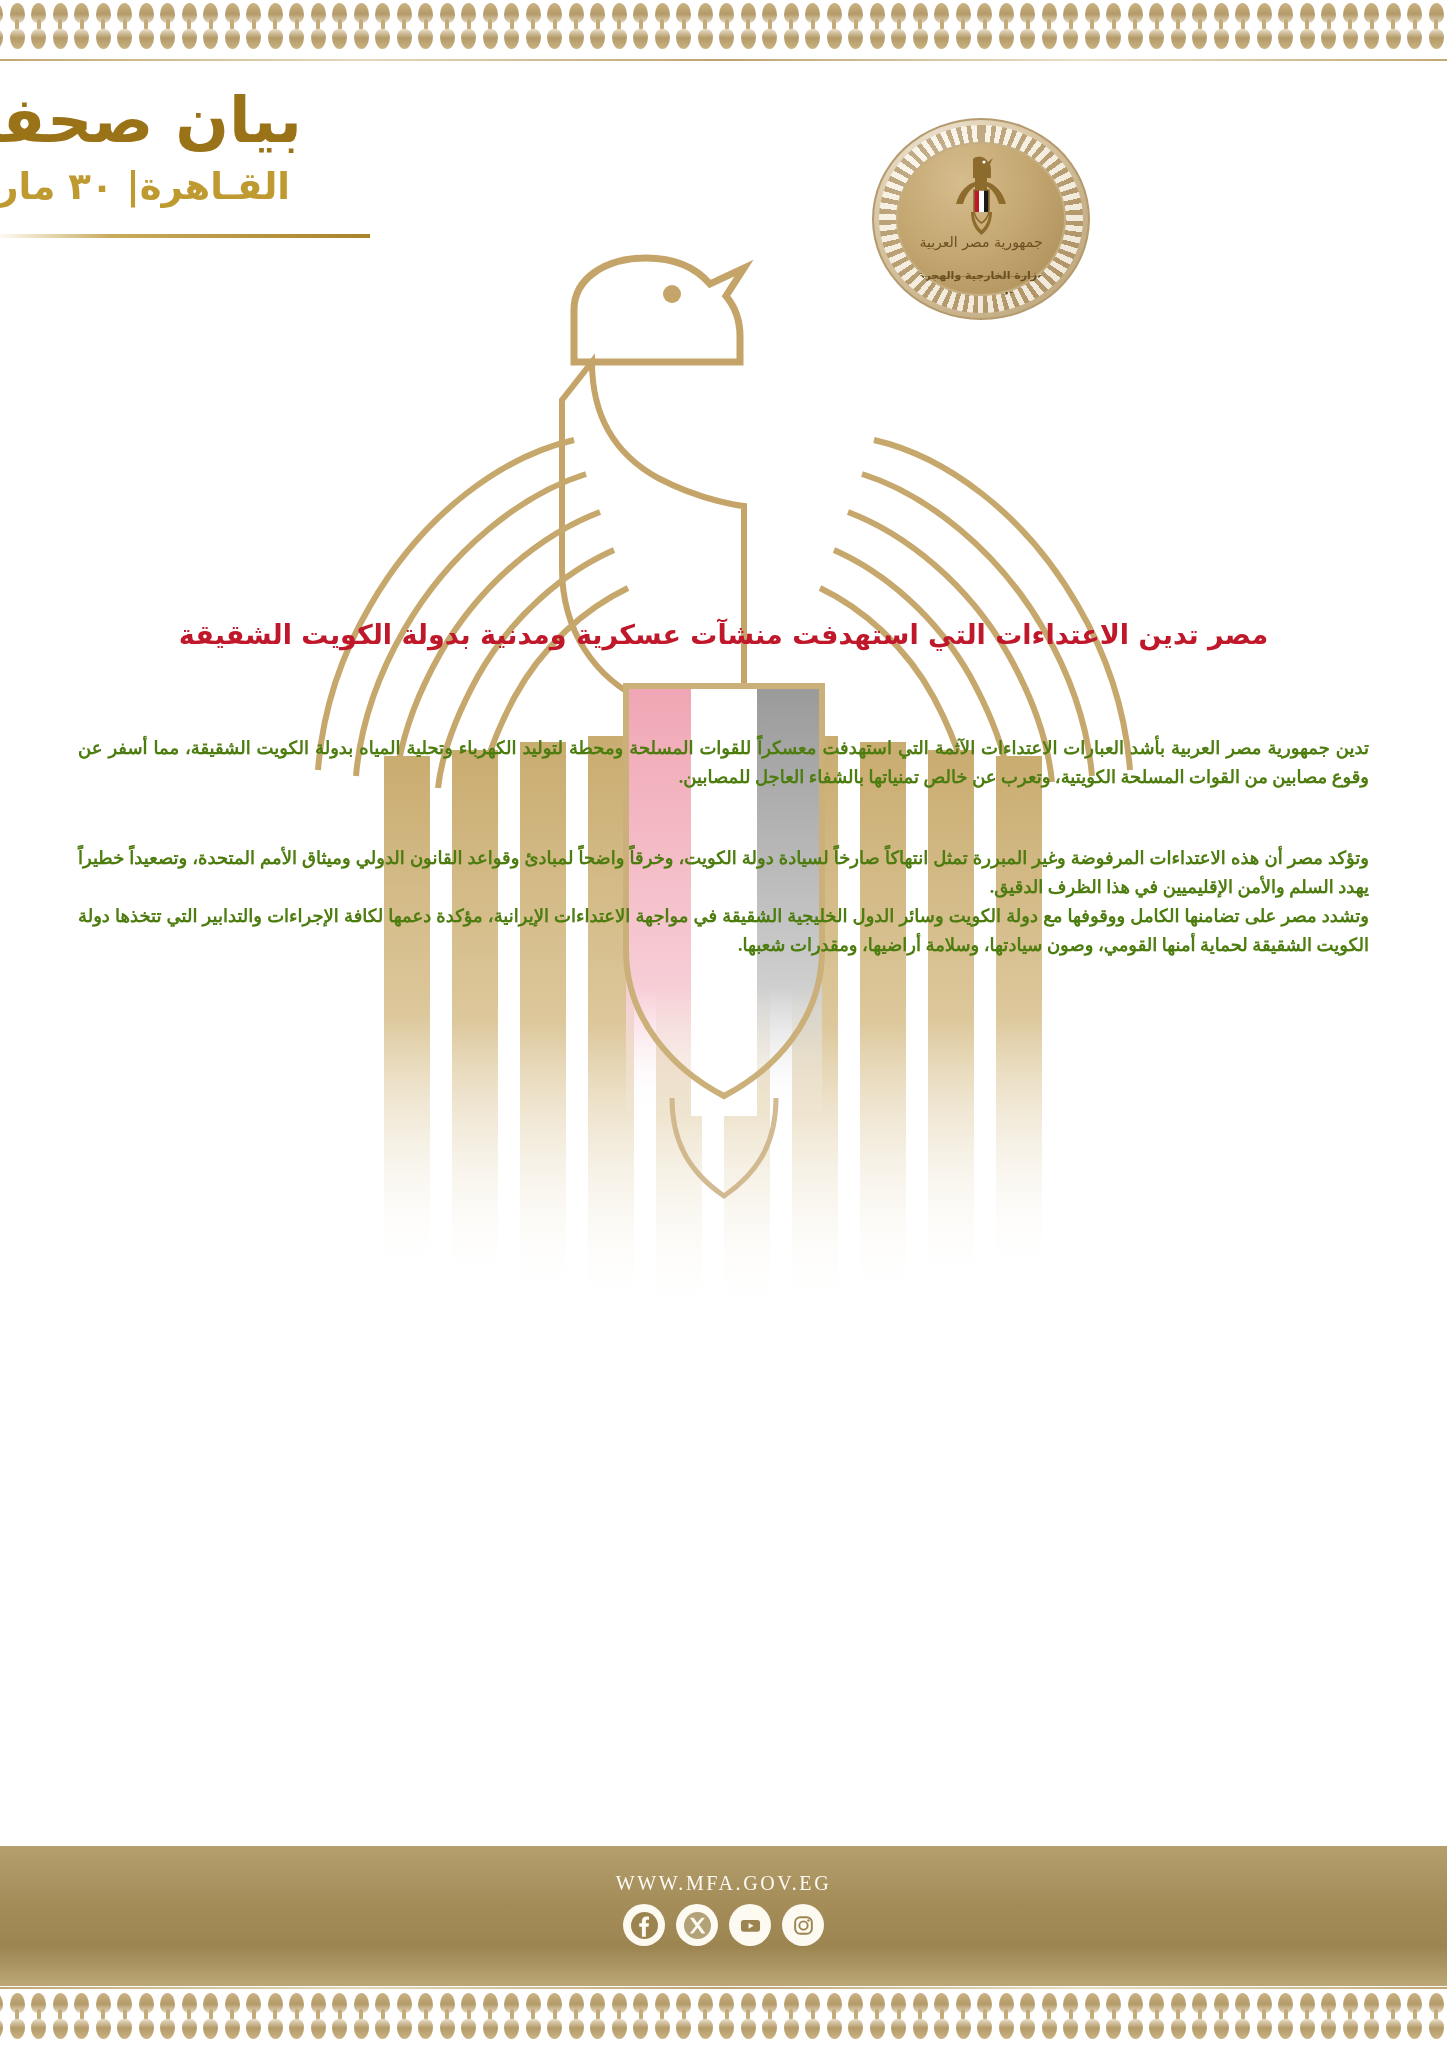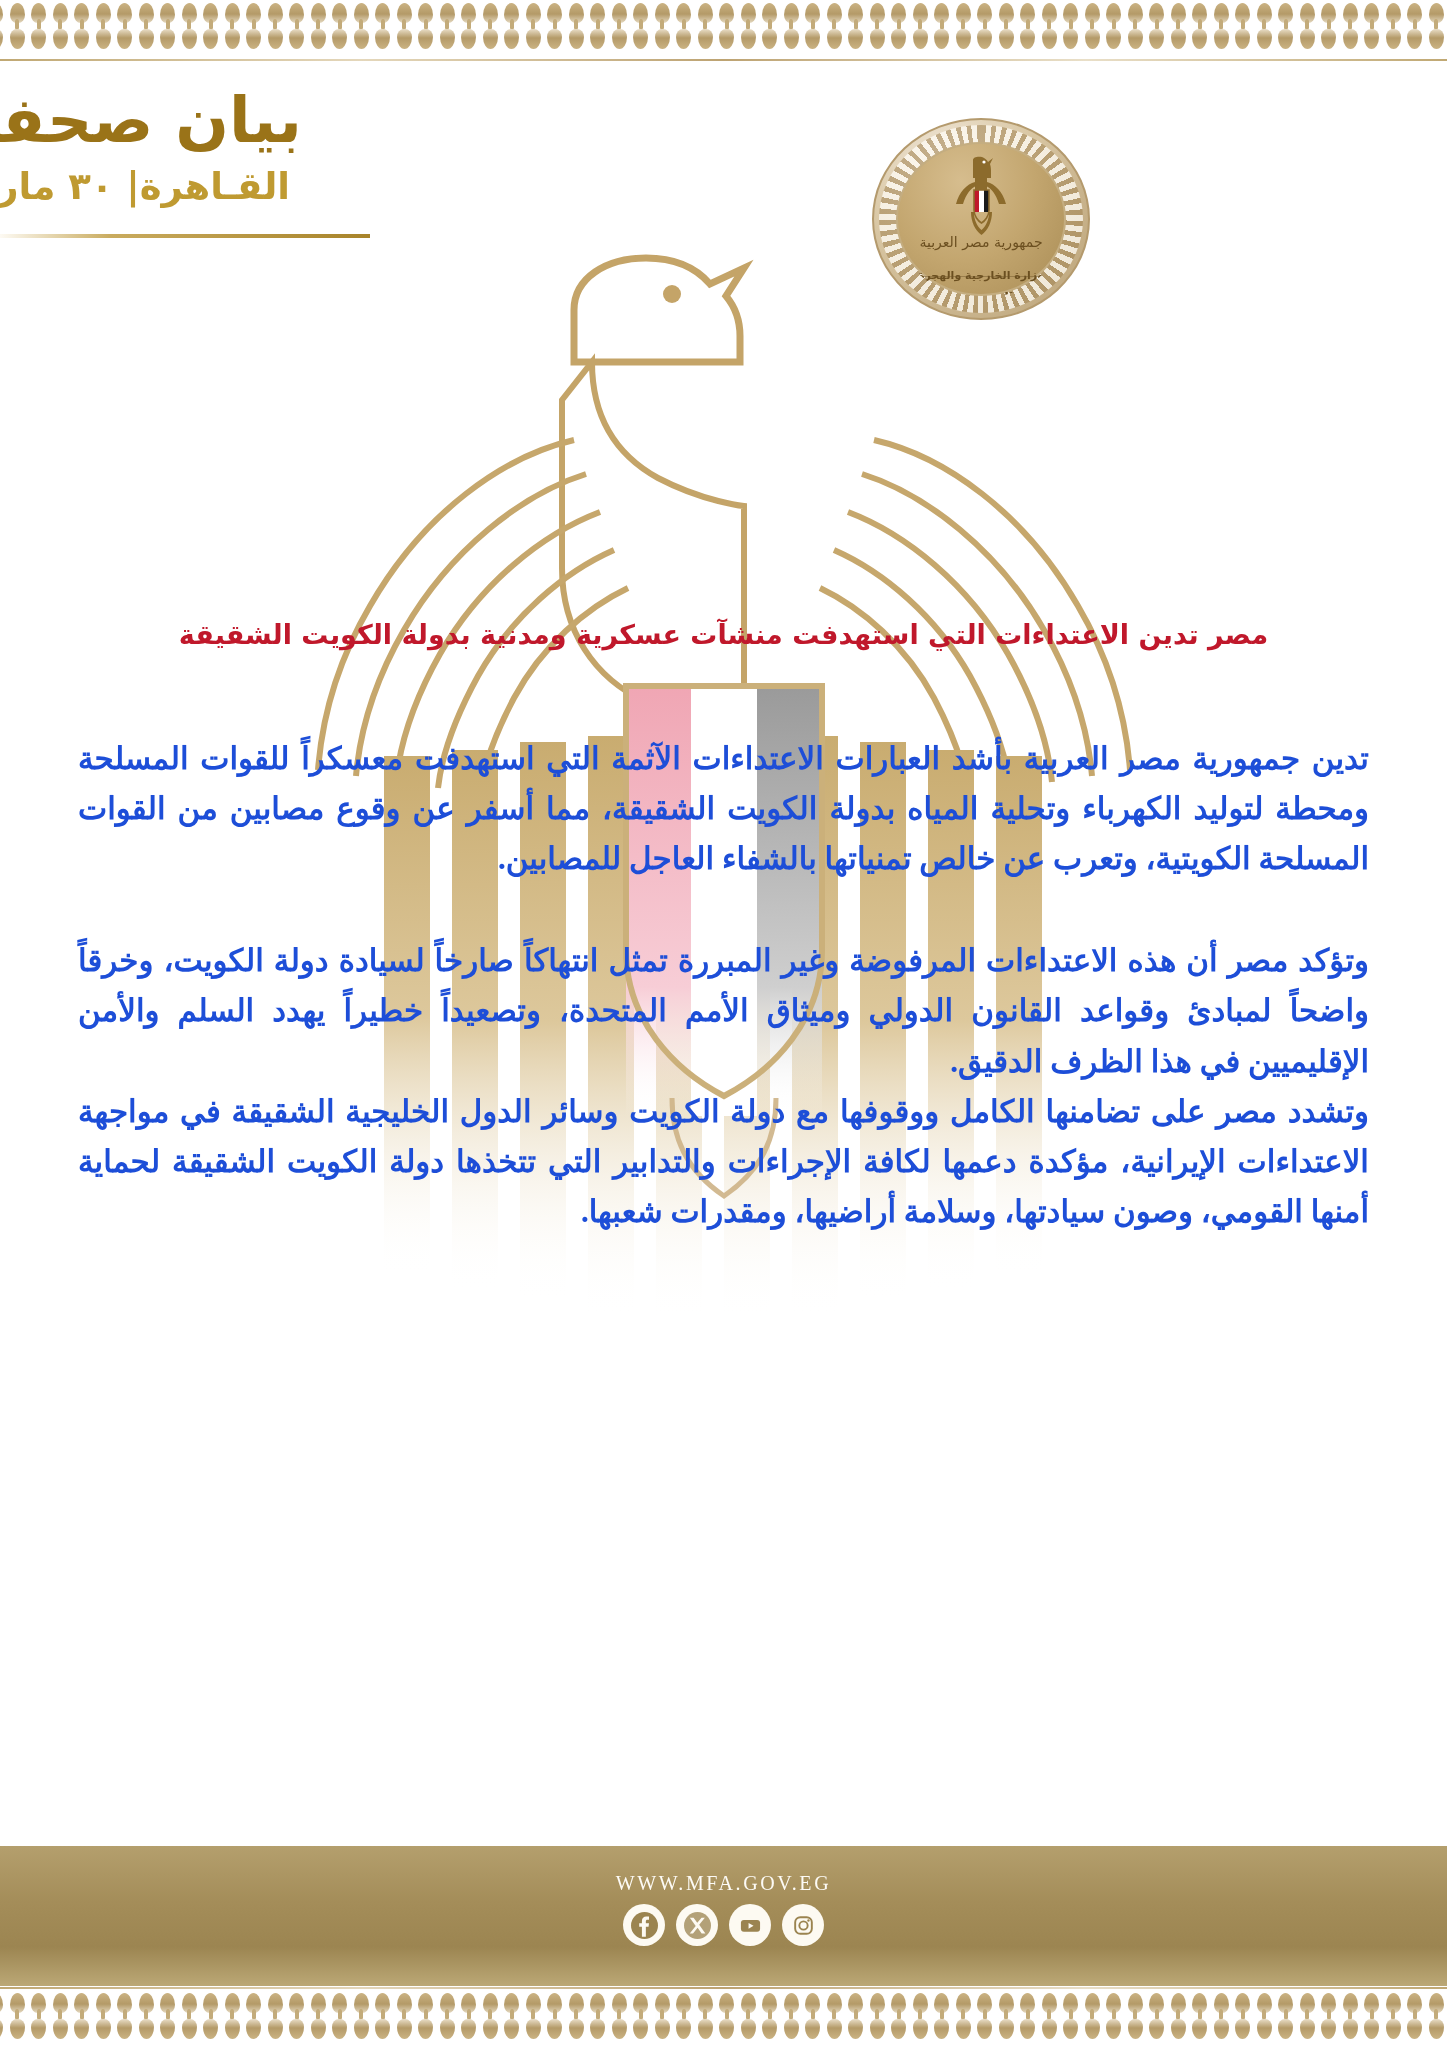--- a/index.html
+++ b/index.html
@@ -219,23 +219,23 @@
     line-height: 1.5;
     padding: 0 112px;
     margin-top: 55px;
   }
   .body-block {
     direction: rtl;
     text-align: justify;
     text-align-last: right;
     padding: 0 78px;
     font-family: "Liberation Serif", "DejaVu Serif", serif;
-    font-size: 31px;
+    font-size: 18px;
     font-weight: bold;
-    color: #1d4ed8;
+    color: #4d7c0f;
     line-height: 1.62;
   }
   .para { margin: 0; }
   .para.p1 { margin-top: 78px; }
   .para.p2 { margin-top: 52px; }
   .para.p3 { }
 
   
   .footer {
     position: absolute;

